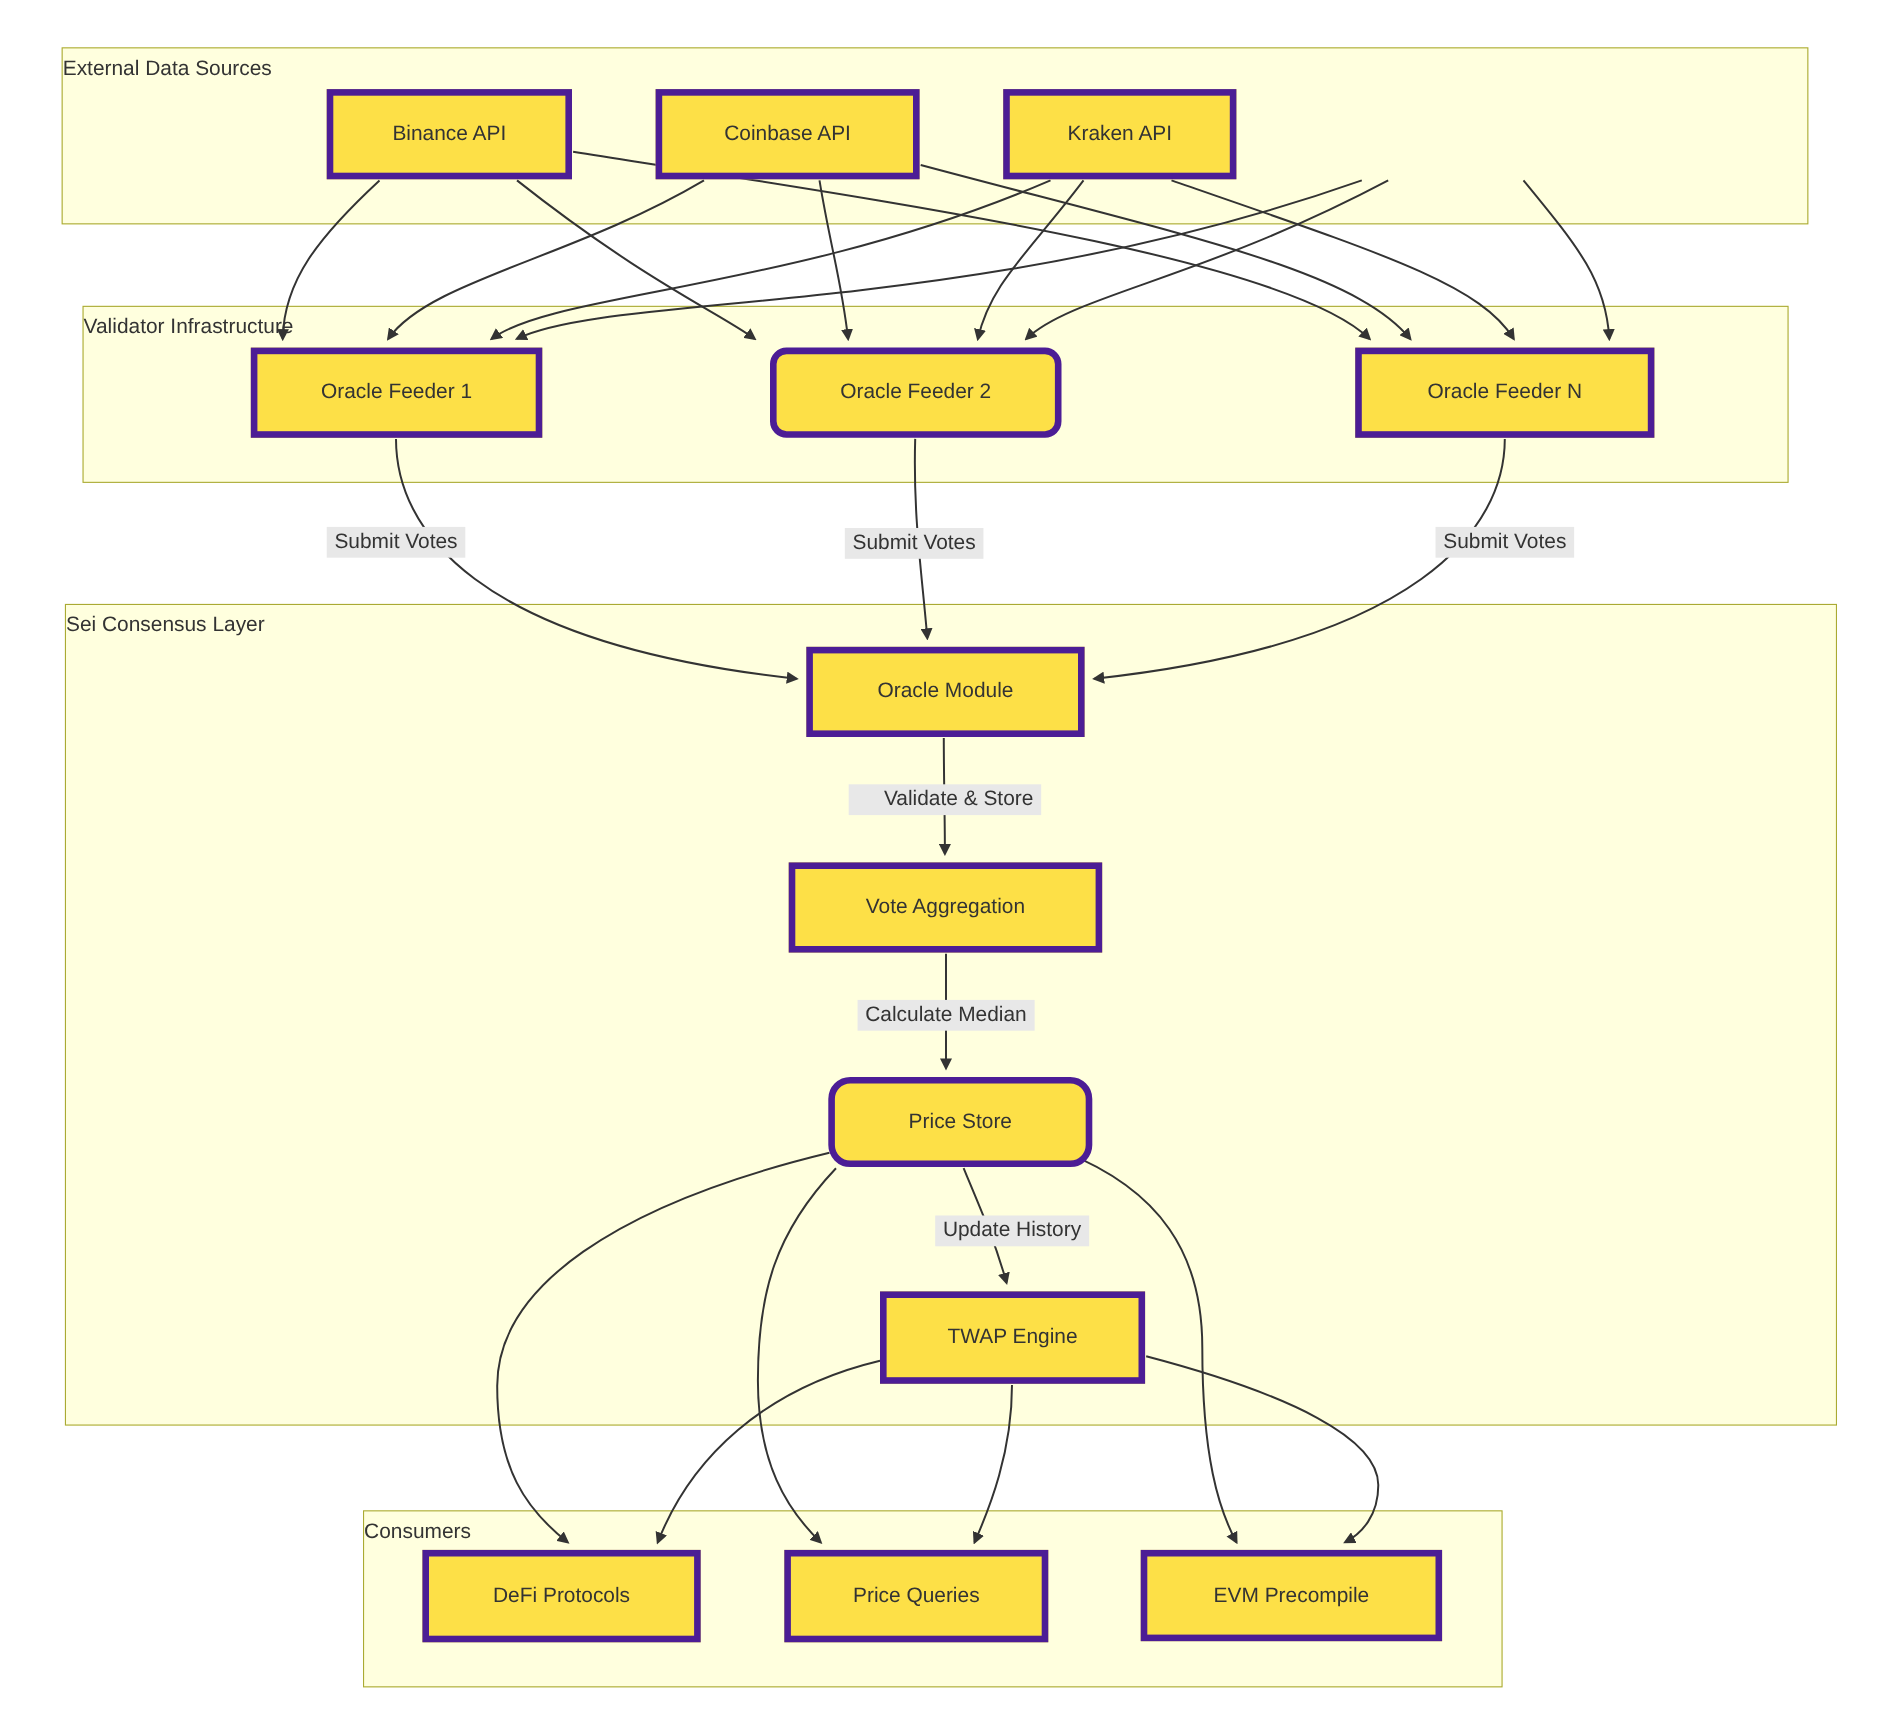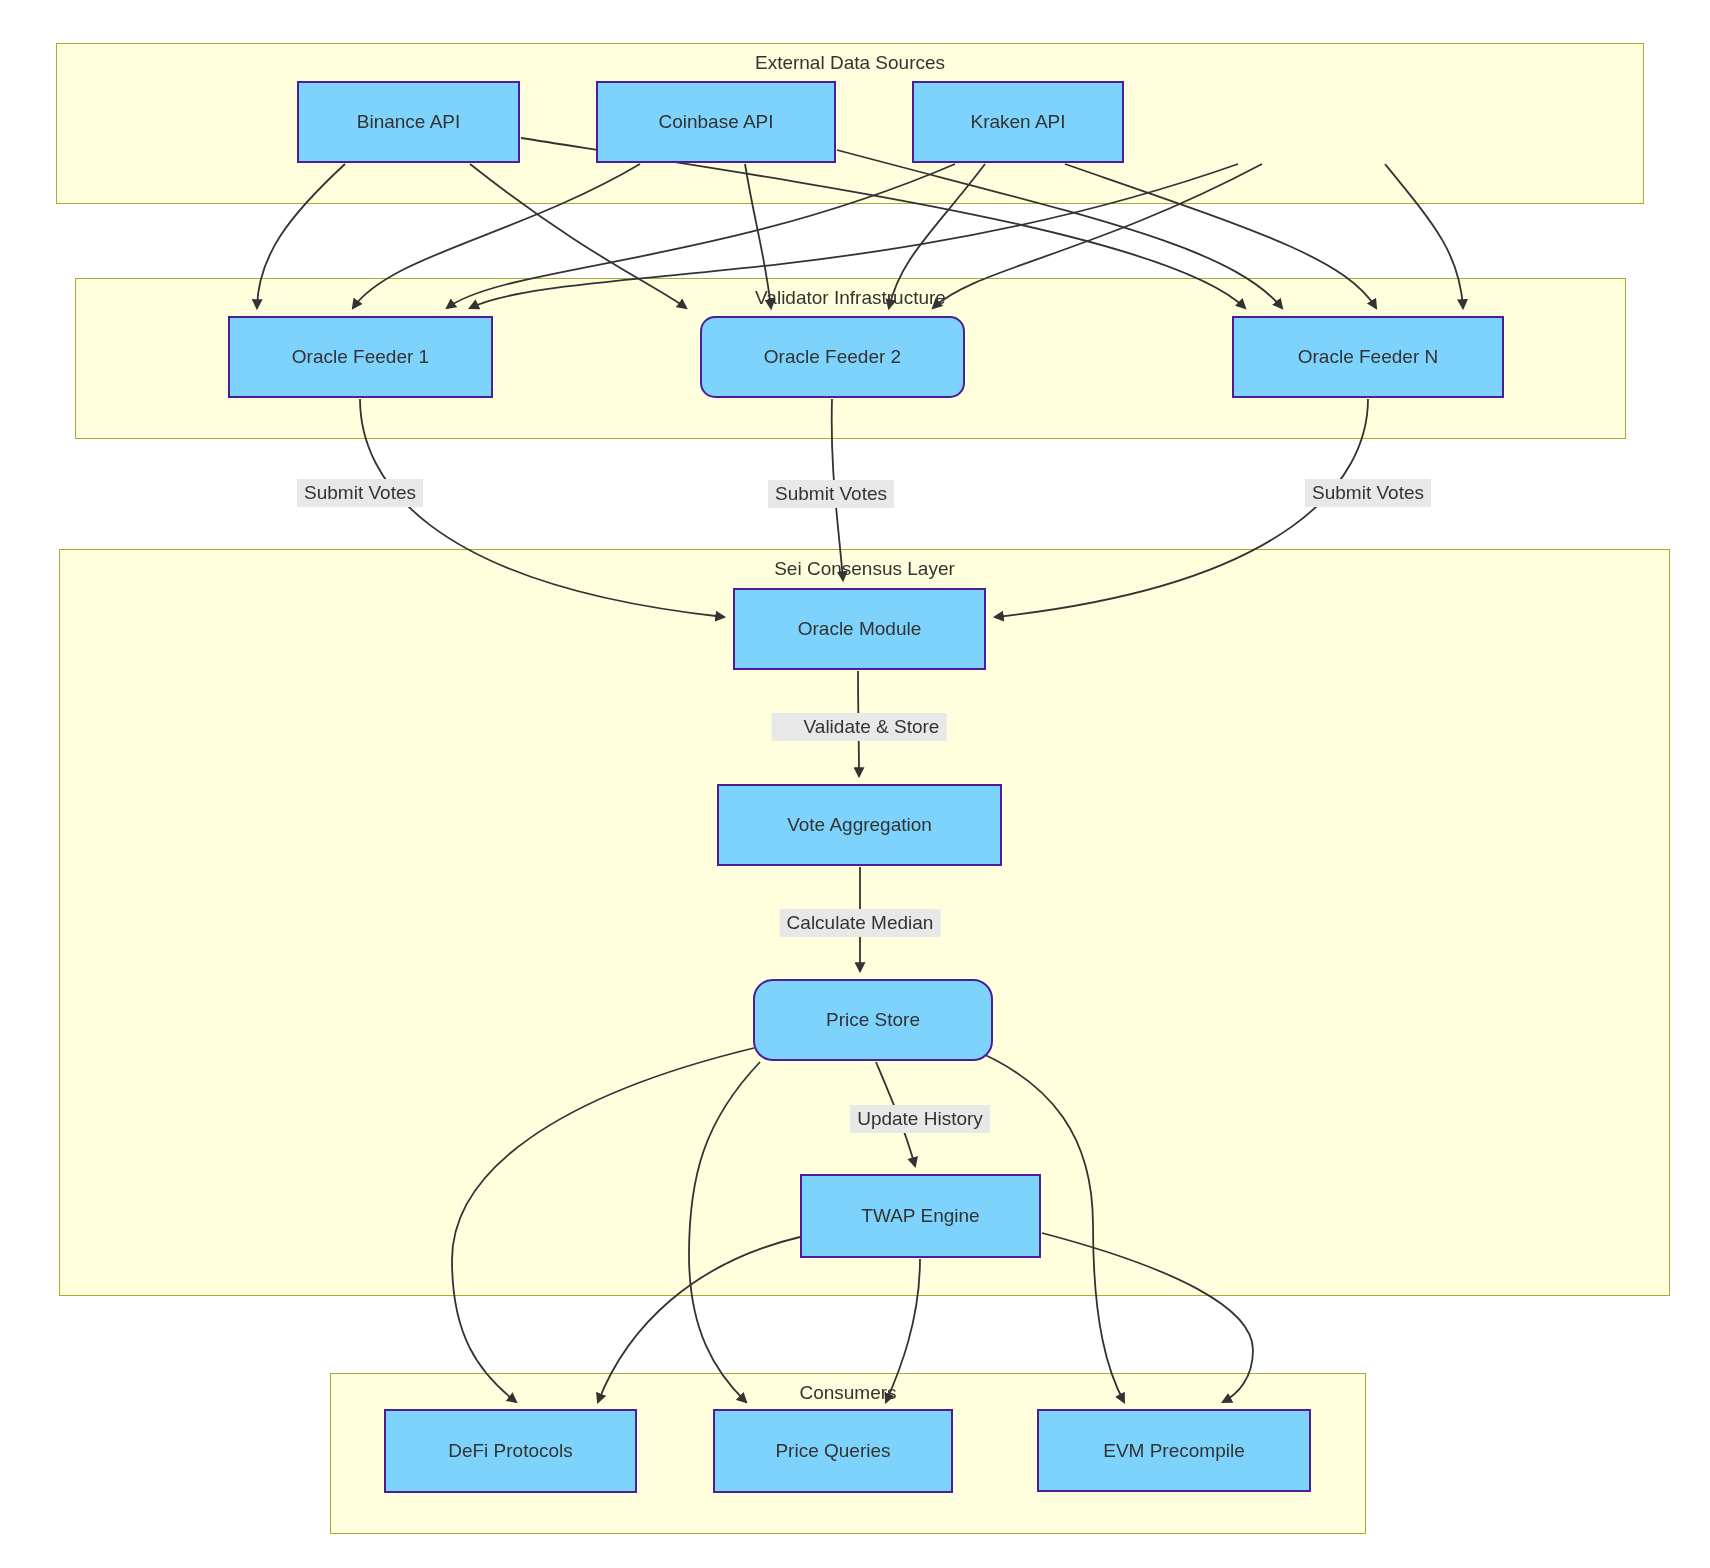--- a/index.html
+++ b/index.html
@@ -5,26 +5,26 @@
   html,body{margin:0;padding:0;background:#ffffff;}
   .stage{
     position:relative;width:1710px;height:1568px;background:#ffffff;
     font-family:"Liberation Sans","DejaVu Sans",sans-serif;color:#333333;
     overflow:hidden;
   }
   .container{
     position:absolute;background:#ffffde;border:1px solid #aaaa33;z-index:1;
   }
   .ctitle{
-    position:absolute;top:8px;left:0;width:100%;text-align:center;
+    position:absolute;top:8px;left:0;width:100%;text-align:left;
     font-size:19px;color:#333333;z-index:2;
   }
   .edgelayer{position:absolute;left:0;top:0;z-index:3;}
   .node{
-    position:absolute;background:#7dd3fc;border:2px solid #4c1d95;
+    position:absolute;background:#fde047;border:6px solid #4c1d95;
     display:flex;align-items:center;justify-content:center;
     font-size:19px;color:#333333;z-index:4;box-sizing:border-box;
   }
   .edge-label{
     position:absolute;transform:translate(-50%,-50%);
     background:#e8e8e8;padding:3px 7px;font-size:19px;color:#333333;z-index:4;
     white-space:nowrap;
   }
 </style>
 </head>

